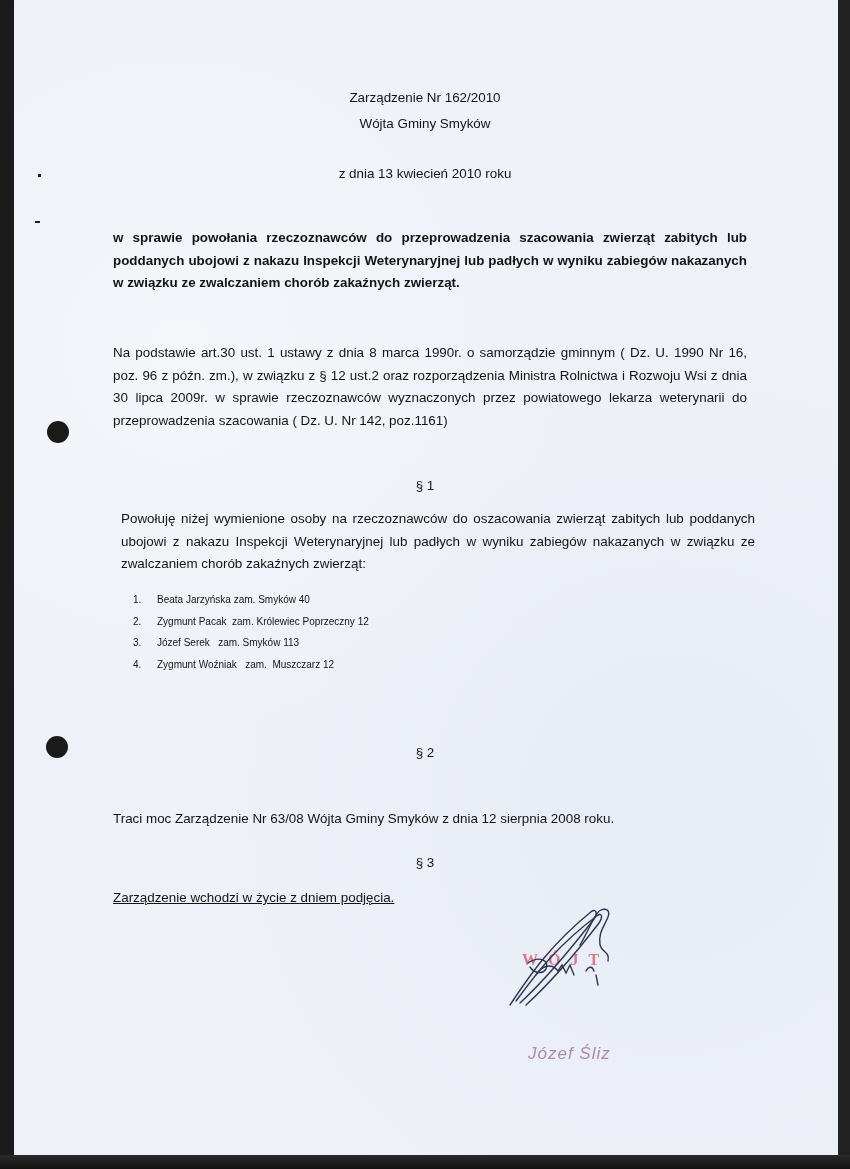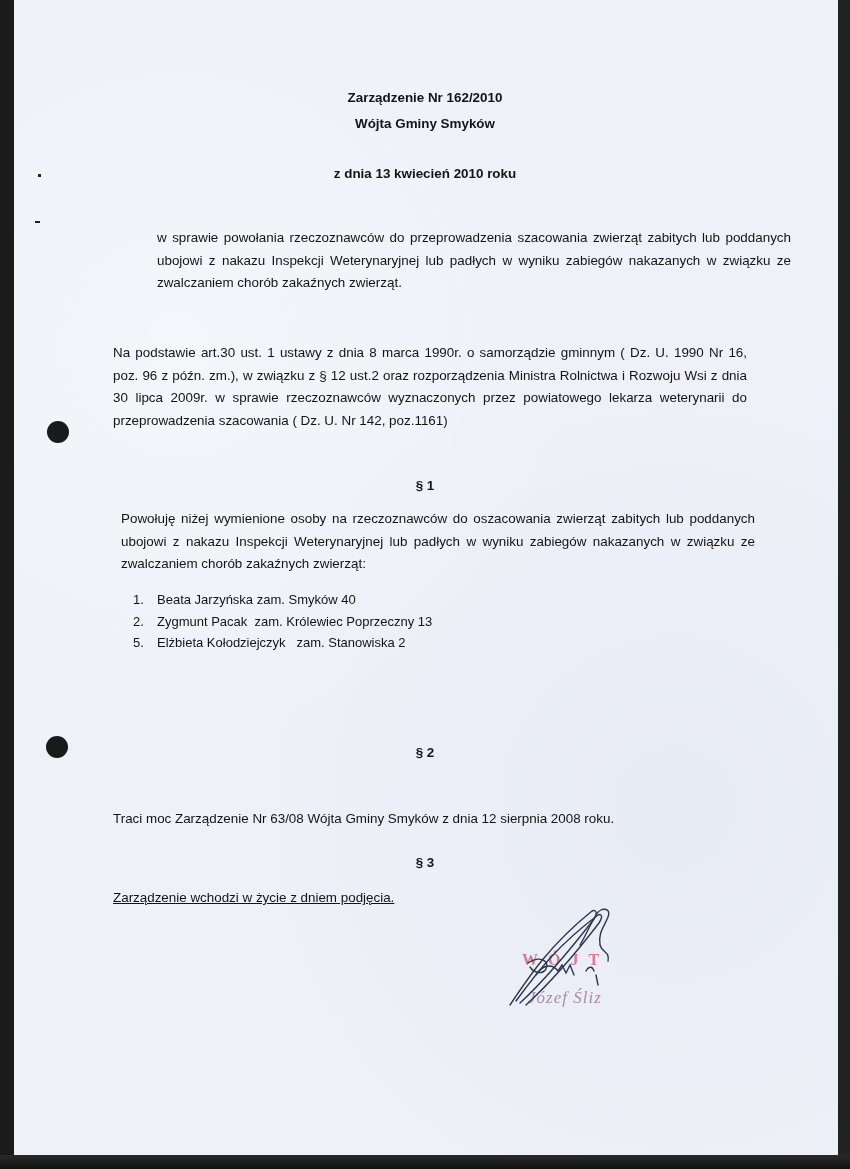--- a/index.html
+++ b/index.html
@@ -33,36 +33,36 @@
   }
   .speck { position: absolute; background: #222; }
 
   .doc-text {
     position: absolute; color: #141414;
     font-family: "Liberation Sans", sans-serif;
     font-size: 13.4px; line-height: 22.5px;
   }
   .center-line {
     position: absolute; left: 0; width: 850px; text-align: center;
-    font-weight: bold; font-size: 13.4px; color: #141414;
+    font-weight: normal; font-size: 13.4px; color: #141414;
   }
   .justify { text-align: justify; text-align-last: left; }
-  .bold { font-weight: normal; margin-left: 44px; }
+  .bold { font-weight: bold; }
 
-  .list { position: absolute; left: 133px; top: 589px; margin: 0; padding: 0; list-style: none; font-size: 13px; color:#141414; }
+  .list { position: absolute; left: 133px; top: 589px; margin: 0; padding: 0; list-style: none; font-size: 10px; color:#141414; }
   .list li { height: 21.5px; line-height: 21.5px; white-space: pre; }
   .list .num { display: inline-block; width: 24px; }
 
   .signature { position: absolute; left: 500px; top: 905px; width: 150px; height: 110px; }
   .stamp-wojt {
     position: absolute; left: 522px; top: 951px; font-family: "Liberation Serif", serif;
     font-weight: bold; font-size: 16px; letter-spacing: 10px; color: #d77a8a;
   }
   .stamp-name {
-    position: absolute; left: 528px; top: 988px; font-family: Liberation Serif, serif;
+    position: absolute; left: 528px; top: 1044px; font-family: Liberation Sans, sans-serif;
     font-style: italic; font-size: 17px; color: #b089a8; letter-spacing: 1px; text-align: center;
   }
 </style>
 </head>
 <body>
 
 <div class="scan-bg"></div>
 <div class="page"></div>
 <div class="right-edge"></div>
 <div class="bottom-edge"></div>
@@ -78,22 +78,23 @@
 
 <div class="doc-text justify bold" style="left:113px;top:227px;width:634px;">w sprawie powołania rzeczoznawców do przeprowadzenia szacowania zwierząt zabitych lub poddanych ubojowi z nakazu Inspekcji Weterynaryjnej lub padłych w wyniku zabiegów nakazanych w związku ze zwalczaniem chorób zakaźnych zwierząt.</div>
 
 <div class="doc-text justify" style="left:113px;top:342px;width:634px;">Na podstawie art.30 ust. 1 ustawy z dnia 8 marca 1990r. o samorządzie gminnym ( Dz. U. 1990 Nr  16, poz. 96 z późn. zm.), w związku z § 12 ust.2  oraz rozporządzenia Ministra Rolnictwa i Rozwoju Wsi z dnia 30 lipca 2009r. w sprawie rzeczoznawców wyznaczonych przez powiatowego lekarza weterynarii do przeprowadzenia szacowania ( Dz. U. Nr 142, poz.1161)</div>
 
 <div class="center-line" style="top:478px;">§ 1</div>
 <div class="doc-text justify" style="left:121px;top:508px;width:634px;">Powołuję niżej wymienione osoby na rzeczoznawców do oszacowania zwierząt zabitych lub poddanych ubojowi  z nakazu Inspekcji Weterynaryjnej lub padłych w wyniku zabiegów nakazanych w związku ze zwalczaniem chorób zakaźnych zwierząt:</div>
 
 <ol class="list">
   <li><span class="num">1.</span><span>Beata Jarzyńska zam. Smyków 40</span></li>
-  <li><span class="num">2.</span><span>Zygmunt Pacak  zam. Królewiec Poprzeczny 13</span></li>
-  <li><span class="num">5.</span><span>Elżbieta Kołodziejczyk   zam. Stanowiska 2</span></li>
+  <li><span class="num">2.</span><span>Zygmunt Pacak  zam. Królewiec Poprzeczny 12</span></li>
+  <li><span class="num">3.</span><span>Józef Serek   zam. Smyków 113</span></li>
+  <li><span class="num">4.</span><span>Zygmunt Woźniak   zam.  Muszczarz 12</span></li>
 </ol>
 
 <div class="center-line" style="top:745px;">§ 2</div>
 <div class="doc-text" style="left:113px;top:808px;width:650px;">Traci moc Zarządzenie Nr 63/08 Wójta Gminy Smyków z dnia 12 sierpnia 2008 roku.</div>
 
 <div class="center-line" style="top:855px;">§ 3</div>
 <div class="doc-text" style="left:113px;top:887px;width:650px;text-decoration:underline;">Zarządzenie wchodzi w życie z dniem podjęcia.</div>
 
 <div class="stamp-wojt">WÓJT</div>
 <div class="stamp-name">Józef Śliz</div>

